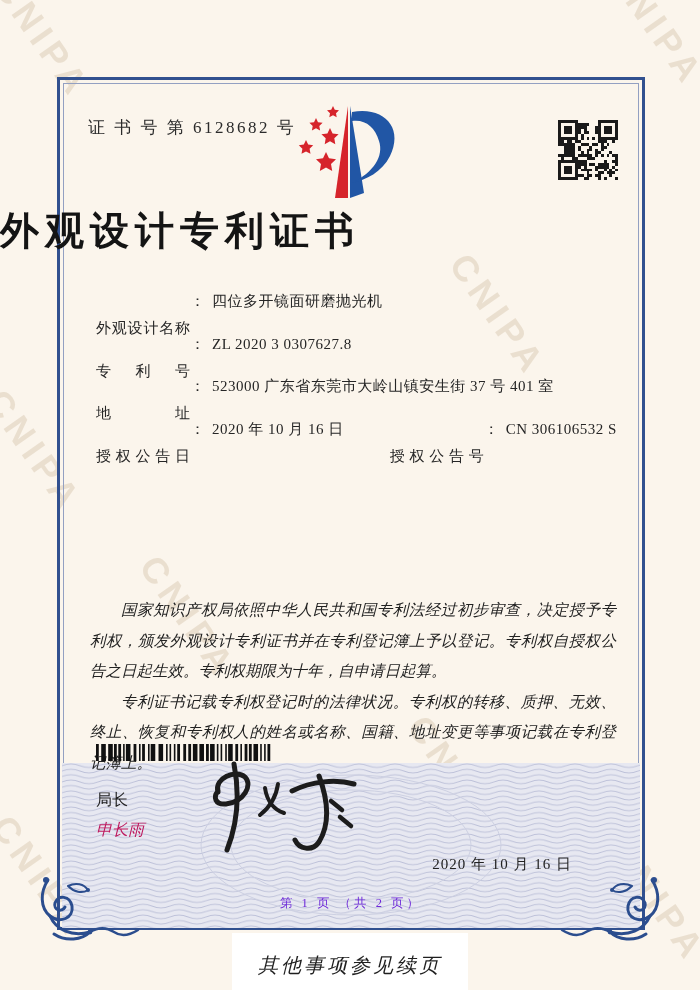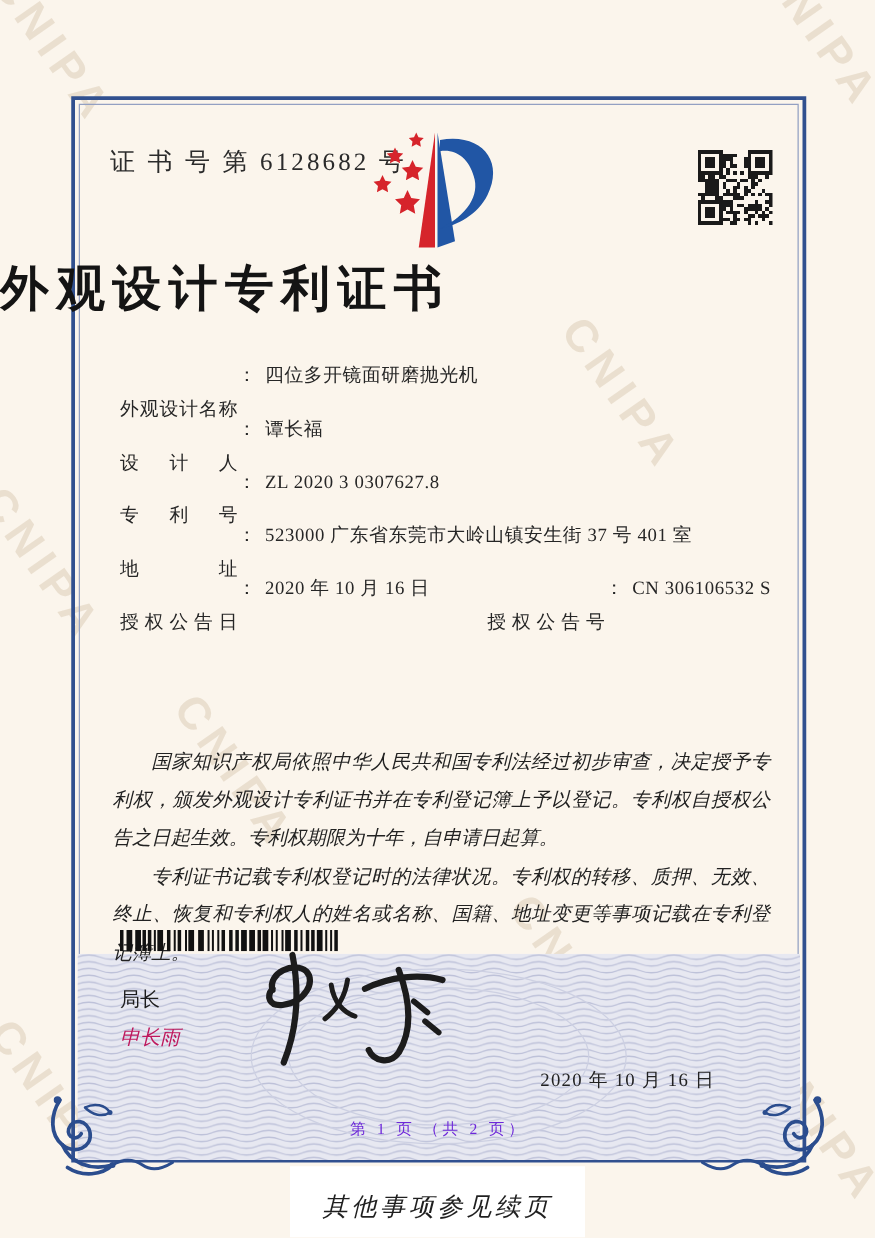--- a/index.html
+++ b/index.html
@@ -14,21 +14,21 @@
   .frame{position:absolute;left:57px;top:77px;width:588px;height:853px;border:3px solid #31508f;box-sizing:border-box;}
   .frame-inner{position:absolute;left:3px;top:3px;right:3px;bottom:3px;border:1px solid #93a0c2;}
 
   .guilloche{position:absolute;left:62px;top:763px;width:578px;height:165px;}
 
   .flourish{position:absolute;width:104px;height:70px;}
   .flourish.fl-left{left:38px;top:874px;}
   .flourish.fl-right{left:558px;top:874px;transform:scaleX(-1);}
 
   
-  .cert-no{position:absolute;left:88px;top:116px;font-size:20px;letter-spacing:2.5px;color:#2b2b2b;text-align:center;}
+  .cert-no{position:absolute;left:88px;top:116px;font-size:17px;letter-spacing:2.5px;color:#2b2b2b;text-align:center;}
   .logo{position:absolute;left:286px;top:98px;width:130px;height:110px;}
   .qr{position:absolute;left:558px;top:120px;width:60px;height:60px;}
   .title{position:absolute;left:0;right:0;top:204px;text-align:left;font-size:39px;font-weight:700;
          letter-spacing:6px;color:#141414;}
 
   
   .fields{position:absolute;left:96px;top:291px;width:530px;font-size:15px;color:#262626;}
   .row{height:21px;line-height:21px;margin-bottom:21.5px;white-space:nowrap;}
   .lbl{display:inline-block;width:94px;text-align:justify;text-align-last:justify;vertical-align:top;margin-top:27px;}
   .colon{display:inline-block;margin-right:7px;}
@@ -276,23 +276,20 @@
       <rect x="2" y="16" width="3" height="3" fill="#1a1a1a"></rect>
     </svg>
 
   <div class="title">外观设计专利证书</div>
 
   <div class="fields">
     <div class="row">
       <span class="lbl">外观设计名称</span><span class="colon">：</span><span class="val">四位多开镜面研磨抛光机</span>
     </div>
     <div class="row">
-      <span class="lbl">设计人</span><span class="colon">：</span><span class="val">谭长福</span>
-    </div>
-    <div class="row">
       <span class="lbl">专利号</span><span class="colon">：</span><span class="val">ZL 2020 3 0307627.8</span>
     </div>
     <div class="row">
       <span class="lbl">地址</span><span class="colon">：</span><span class="val">523000 广东省东莞市大岭山镇安生街 37 号 401 室</span>
     </div>
     <div class="row">
       <span class="lbl">授权公告日</span><span class="colon">：</span><span class="val">2020 年 10 月 16 日</span><span class="grant-group2"><span class="lbl">授权公告号</span><span class="colon">：</span><span class="val">CN 306106532 S</span></span>
     </div>
   </div>
 

